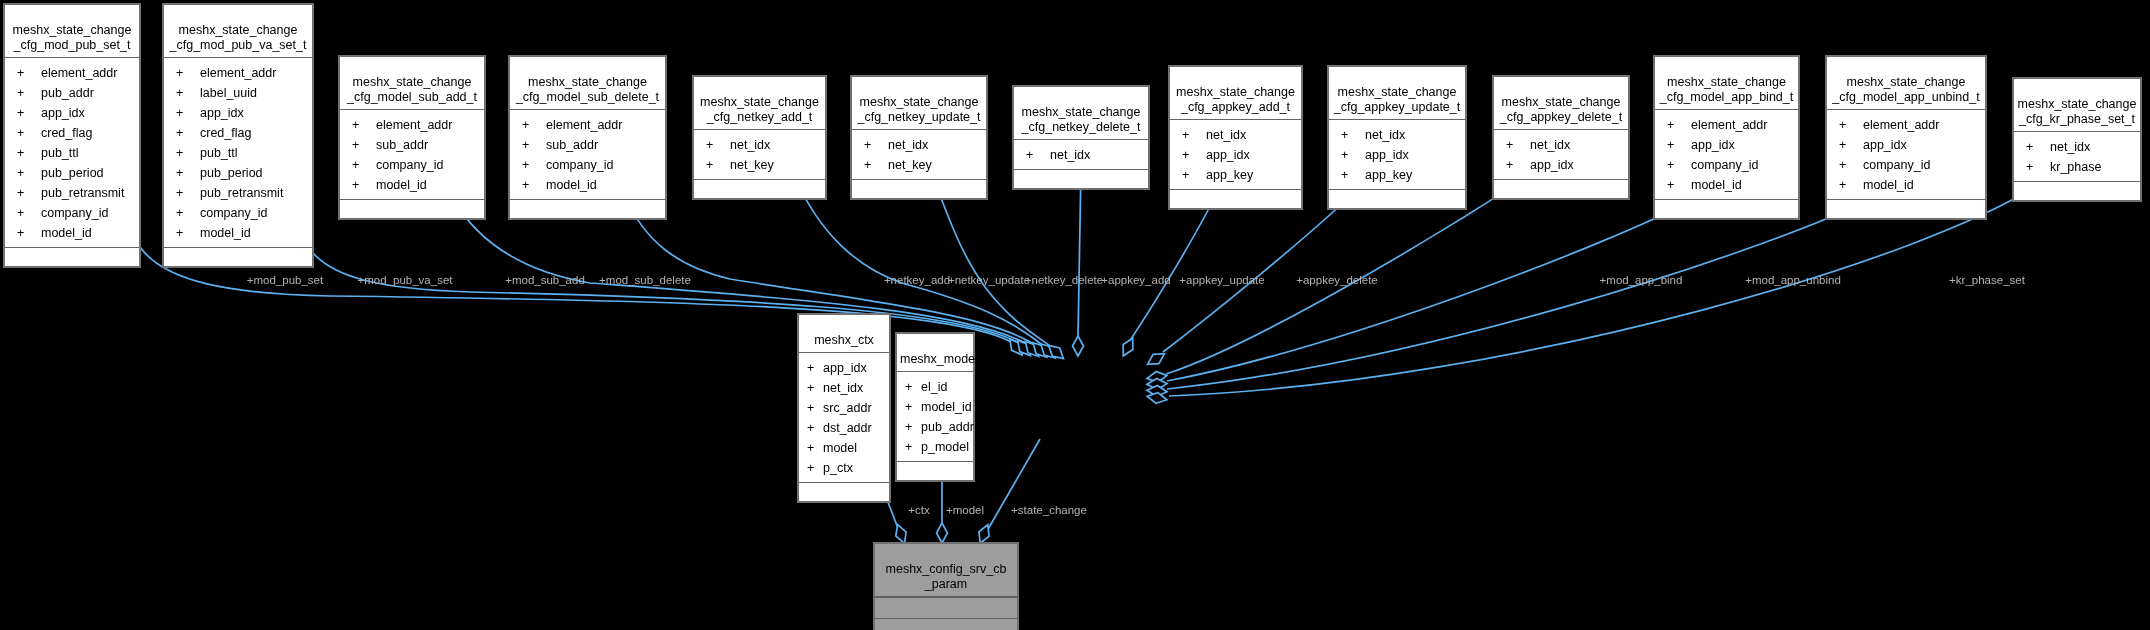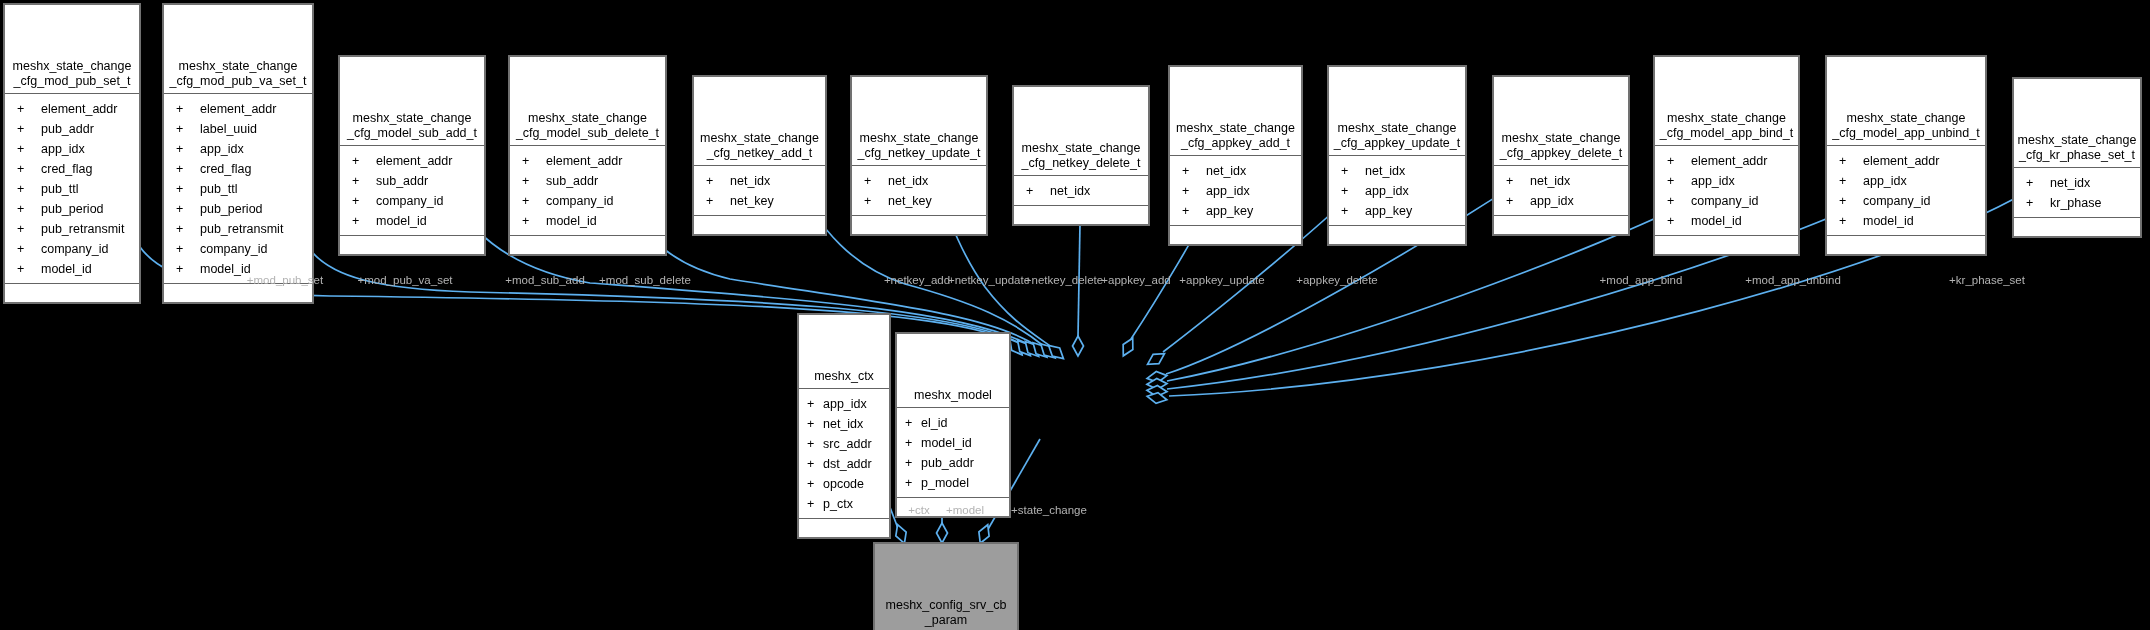--- a/index.html
+++ b/index.html
@@ -4,21 +4,21 @@
 <style>
   html,body{margin:0;padding:0;background:#000;}
   body{width:2150px;height:630px;position:relative;overflow:hidden;
        font-family:"Liberation Sans",sans-serif;}
   .canvas{position:absolute;left:0;top:0;width:2150px;height:630px;background:#000;}
   svg.edges{position:absolute;left:0;top:0;}
   path.rel{stroke:#5db0ef;stroke-width:1.7;fill:none;}
   polygon.dia{stroke:#5db0ef;stroke-width:1.7;fill:#000;}
   .ubox{position:absolute;background:#fff;border:2px solid #717171;color:#000;
         font-size:12.5px;box-sizing:border-box;}
-  .utitle{text-align:center;padding:18px 3px 4px;line-height:15px;border-bottom:1px solid #646464;margin-top:36px;}
+  .utitle{text-align:center;padding:18px 3px 4px;line-height:15px;border-bottom:1px solid #646464;}
   .utitle .tl{display:block;}
   .ufields{padding:5px 0 4px;}
   .frow{display:flex;align-items:center;height:20px;padding-left:12px;}
   .plus{width:24px;flex:none;}
   .fname{white-space:nowrap;text-align:center;}
   .narrow .frow{padding-left:8px;}
   .narrow .plus{width:16px;}
   .uempty{border-top:1px solid #646464;height:18px;}
   .gray{background:#9d9d9d;}
   .gray .utitle{border-bottom-color:#5e5e5e;}
@@ -441,31 +441,31 @@
       <div class="frow">
           <span class="plus">+</span>
           <span class="fname">src_addr</span>
         </div>
       <div class="frow">
           <span class="plus">+</span>
           <span class="fname">dst_addr</span>
         </div>
       <div class="frow">
           <span class="plus">+</span>
-          <span class="fname">opcode</span>
+          <span class="fname">model</span>
         </div>
       <div class="frow">
           <span class="plus">+</span>
           <span class="fname">p_ctx</span>
         </div>
     </div>
     <div class="uempty"></div>
   </div>
 
-  <div class="ubox narrow" style="left:895px;top:332px;width:116px">
+  <div class="ubox narrow" style="left:895px;top:332px;width:80px">
     <div class="utitle">
         <span class="tl">meshx_model</span>
       </div>
     <div class="ufields">
       <div class="frow">
           <span class="plus">+</span>
           <span class="fname">el_id</span>
         </div>
       <div class="frow">
           <span class="plus">+</span>

